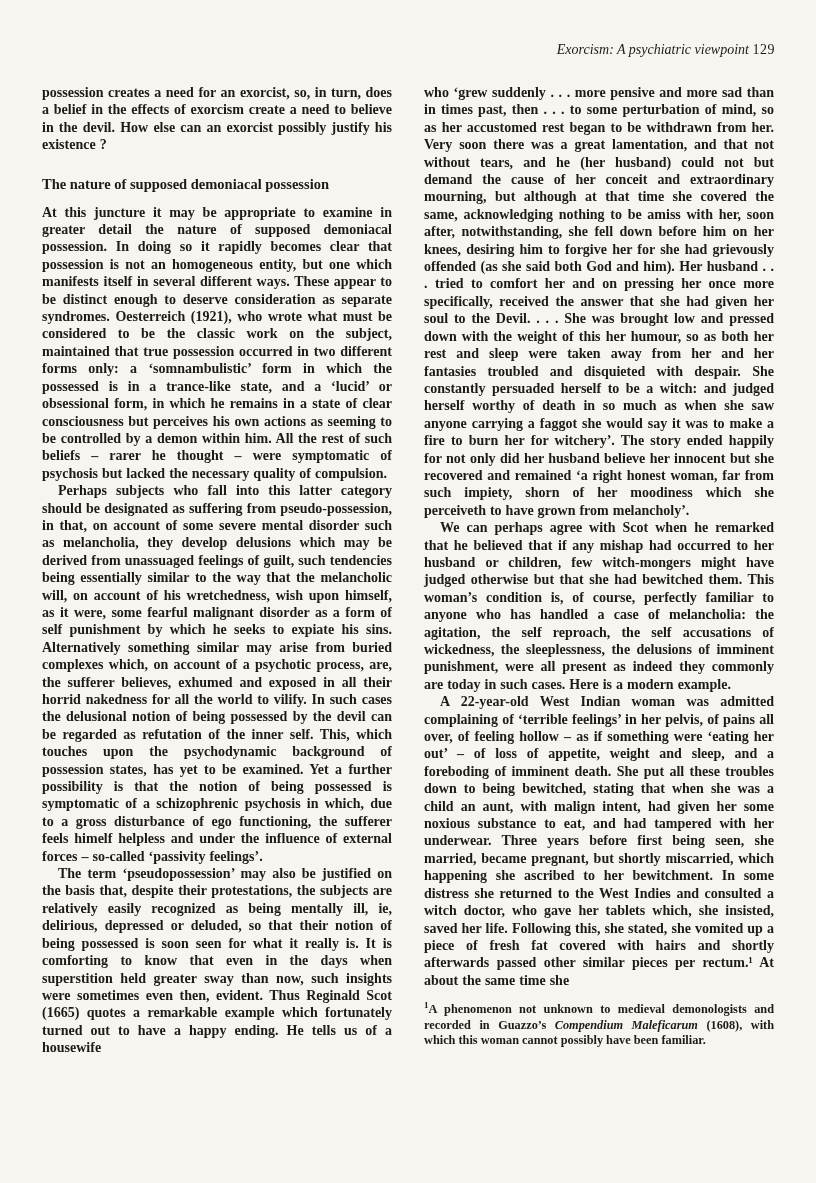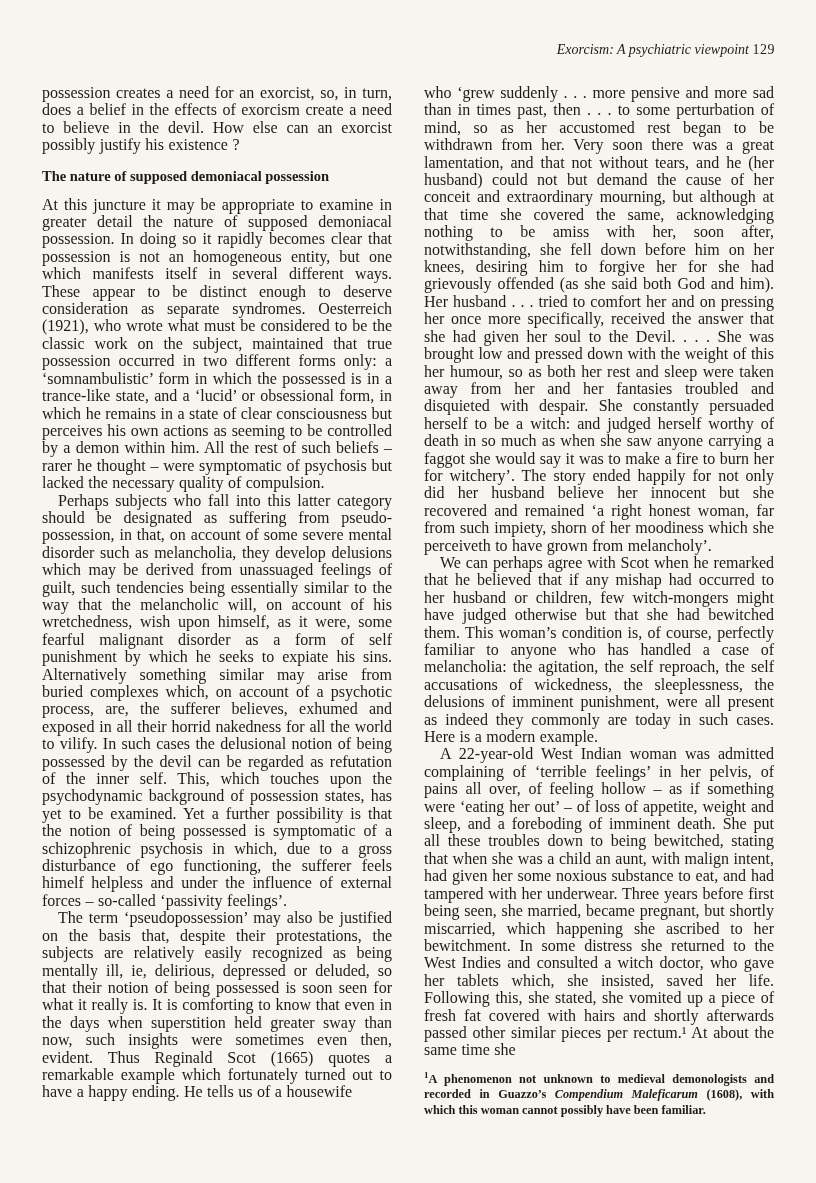--- a/index.html
+++ b/index.html
@@ -32,31 +32,32 @@
     position: absolute;
     top: 84px;
     left: 42px;
     display: flex;
     gap: 32px;
   }
   .col { width: 350px; }
 
   p {
     margin: 0;
-    font-size: 16px;
+    font-size: 14px;
     line-height: 17.4px;
     text-align: justify;
     word-spacing: 0.5px;
+    font-weight: bold;
   }
   p.indent { text-indent: 16px; }
 
   h2.section-heading {
     font-size: 14.5px;
     font-weight: bold;
-    margin: 13px 0 11px 0;
+    margin: 21px 0 11px 0;
     line-height: 18px;
   }
 
   .footnote {
     margin-top: 13px;
     font-size: 12.3px;
     line-height: 15.6px;
     font-weight: bold;
     text-align: justify;
   }

